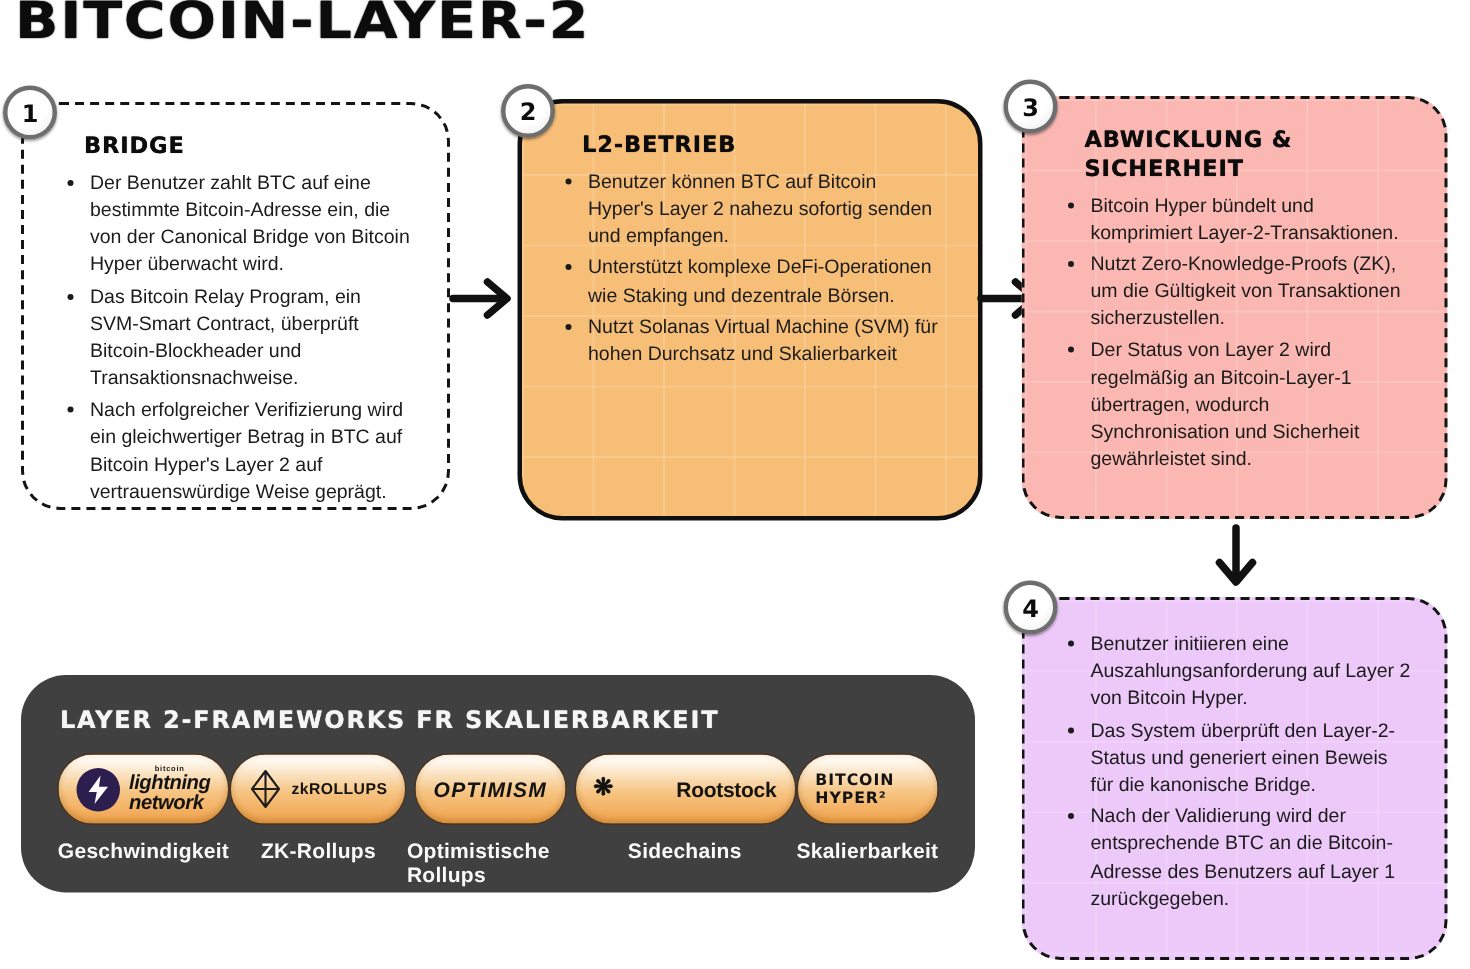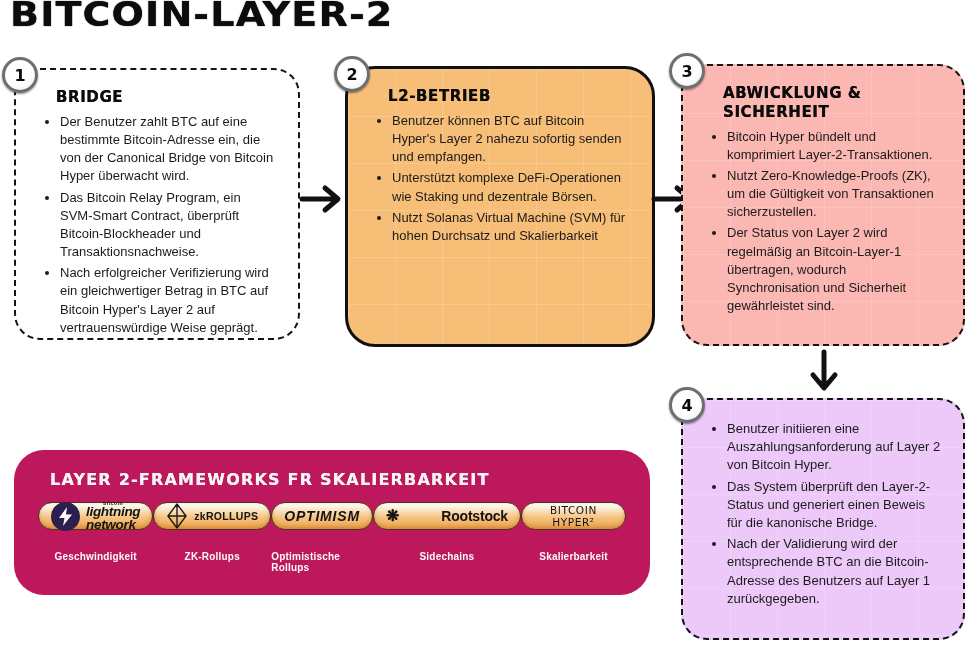--- a/index.html
+++ b/index.html
@@ -46,55 +46,55 @@
     z-index:3;
   }
   
   .arrow{position:absolute;}
   .arrow-1{left:299px;top:181px;}
   .arrow-2{left:651px;top:181px;}
   .arrow-3{left:806px;top:349px;}
   
   .panel{
     position:absolute;left:14px;top:450px;width:636px;height:145px;box-sizing:border-box;
-    background:#be185d;border-radius:30px;padding-left:10px;
+    background:#404040;border-radius:30px;
   }
   .panel h2{
     margin:20px 0 0 26px;font-family:"DejaVu Sans", sans-serif;
     font-size:16px;font-weight:900;letter-spacing:1.2px;color:#f5f5f5;
     text-shadow:0 0 .5px #f5f5f5;
   }
   .logo-row{
     position:absolute;left:0;right:0;top:52px;padding:0 24px;
     display:flex;justify-content:space-between;align-items:flex-start;
   }
   .logo-item{display:flex;flex-direction:column;align-items:center;gap:9px;}
   .pill{
-    height:28px;min-width:94px;padding:0 12px;box-sizing:border-box;border-radius:24px;
+    height:48px;min-width:94px;padding:0 12px;box-sizing:border-box;border-radius:24px;
     background:linear-gradient(#fef8ee 10%, #f6c482 55%, #f0a24b 100%);
     border:1px solid #4a3420;box-shadow:inset 0 -2px 4px rgba(140,80,10,.35);
     display:flex;align-items:center;justify-content:center;gap:6px;color:#131313;
   }
-  .caption{font-size:10px;font-weight:700;color:#fafafa;letter-spacing:.2px;margin-top:12px;}
+  .caption{font-size:14px;font-weight:700;color:#fafafa;letter-spacing:.2px;}
   
   .ln-circle{
     width:29px;height:29px;border-radius:50%;background:#2c1e4f;flex:0 0 auto;
     display:flex;align-items:center;justify-content:center;
   }
   .ln-text{display:flex;flex-direction:column;line-height:.92;align-items:flex-start;}
   .ln-small{font-size:5px;font-weight:700;letter-spacing:.5px;align-self:center;margin-bottom:1px;}
   .ln-line{font-style:italic;font-weight:800;font-size:13.5px;letter-spacing:-.3px;}
   
   .optimism{font-style:italic;font-weight:800;font-size:14px;letter-spacing:.8px;}
   
   .zk-text{font-weight:800;font-size:10.5px;letter-spacing:.3px;}
   
   .rootstock{font-weight:800;font-size:14px;letter-spacing:-.2px;margin-left:36px;}
   
-  .bhyper{font-family:"DejaVu Sans", sans-serif;font-weight:400;font-size:10.5px;letter-spacing:.6px;text-align:center;}
+  .bhyper{font-family:"DejaVu Sans", sans-serif;font-weight:700;font-size:10.5px;letter-spacing:.6px;}
 </style>
 </head>
 <body>
 
 <div class="canvas">
 
   <h1 class="main-title">BITCOIN-LAYER-2</h1>
 
   <section class="card card-1">
     <div class="badge">1</div>

